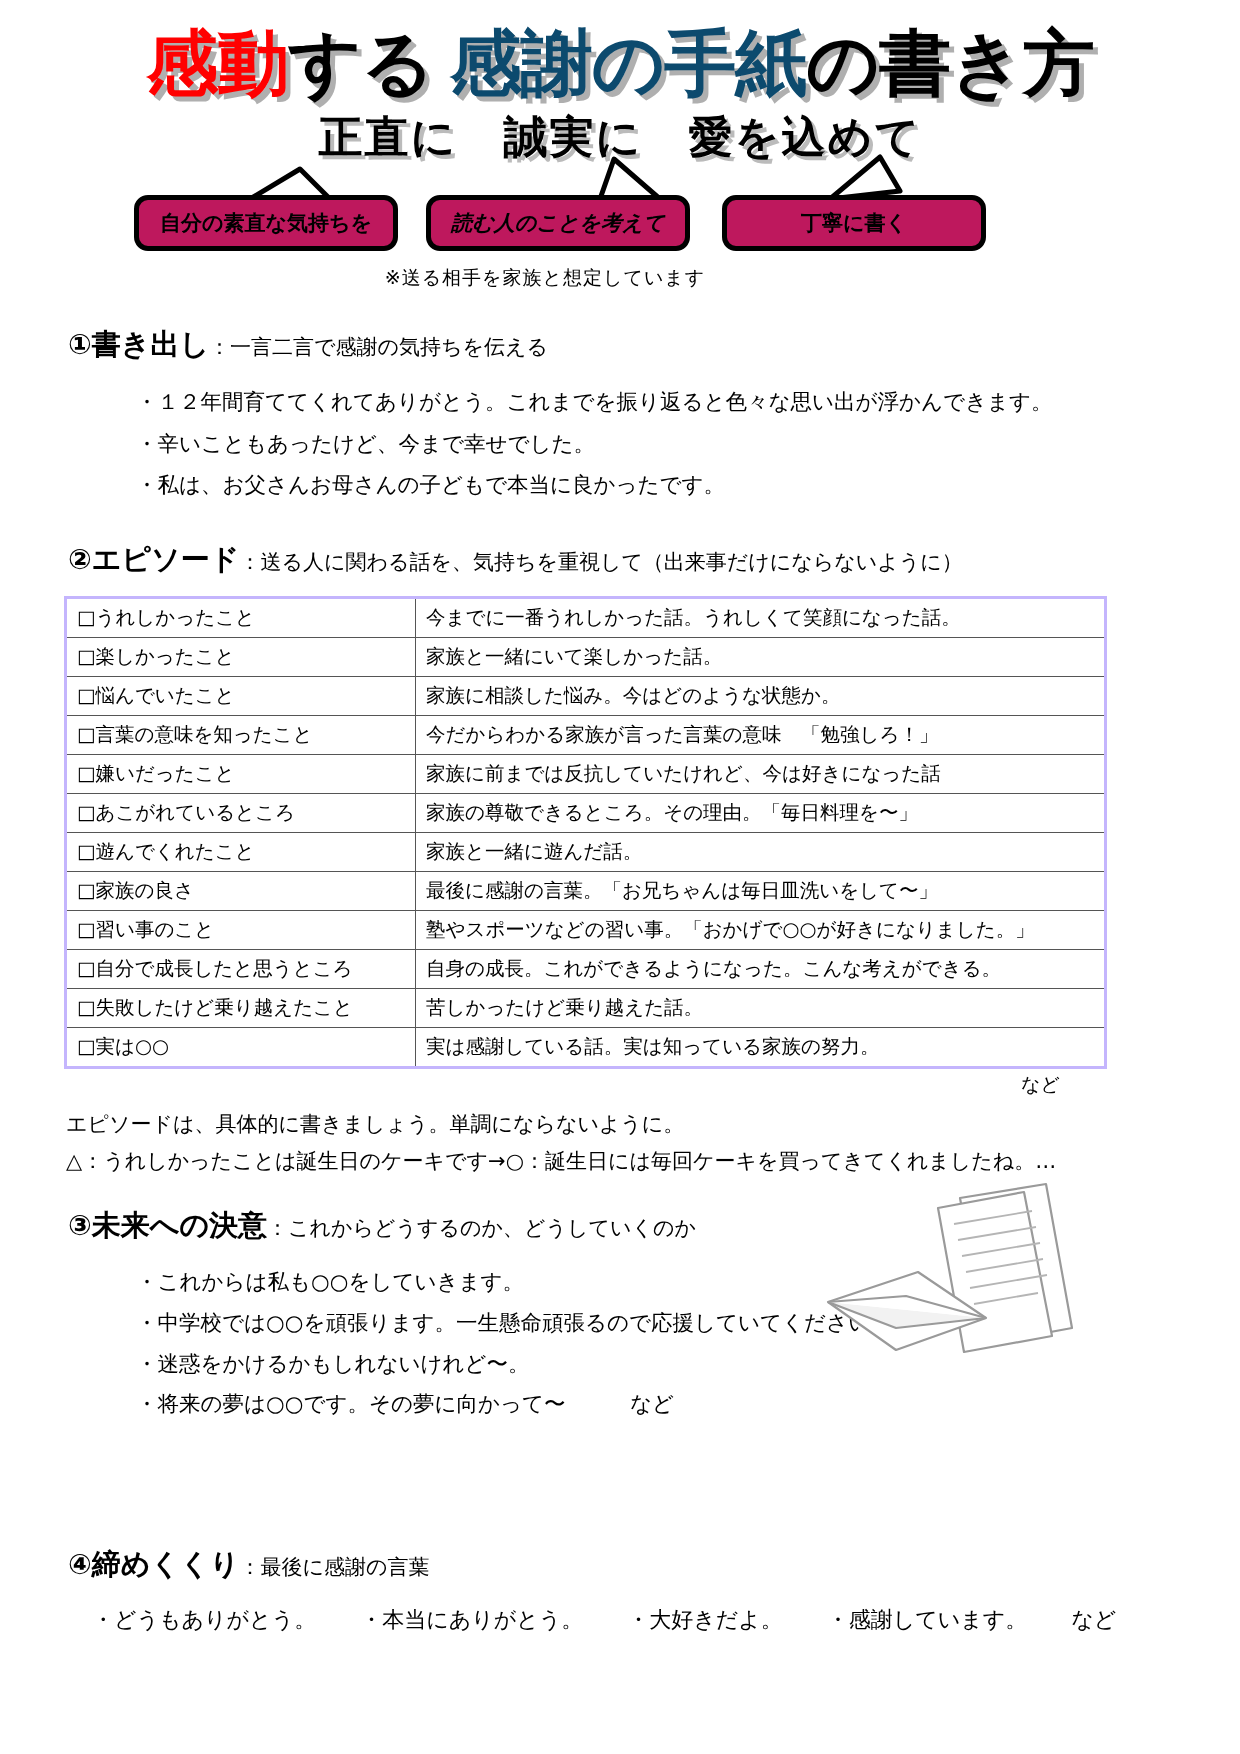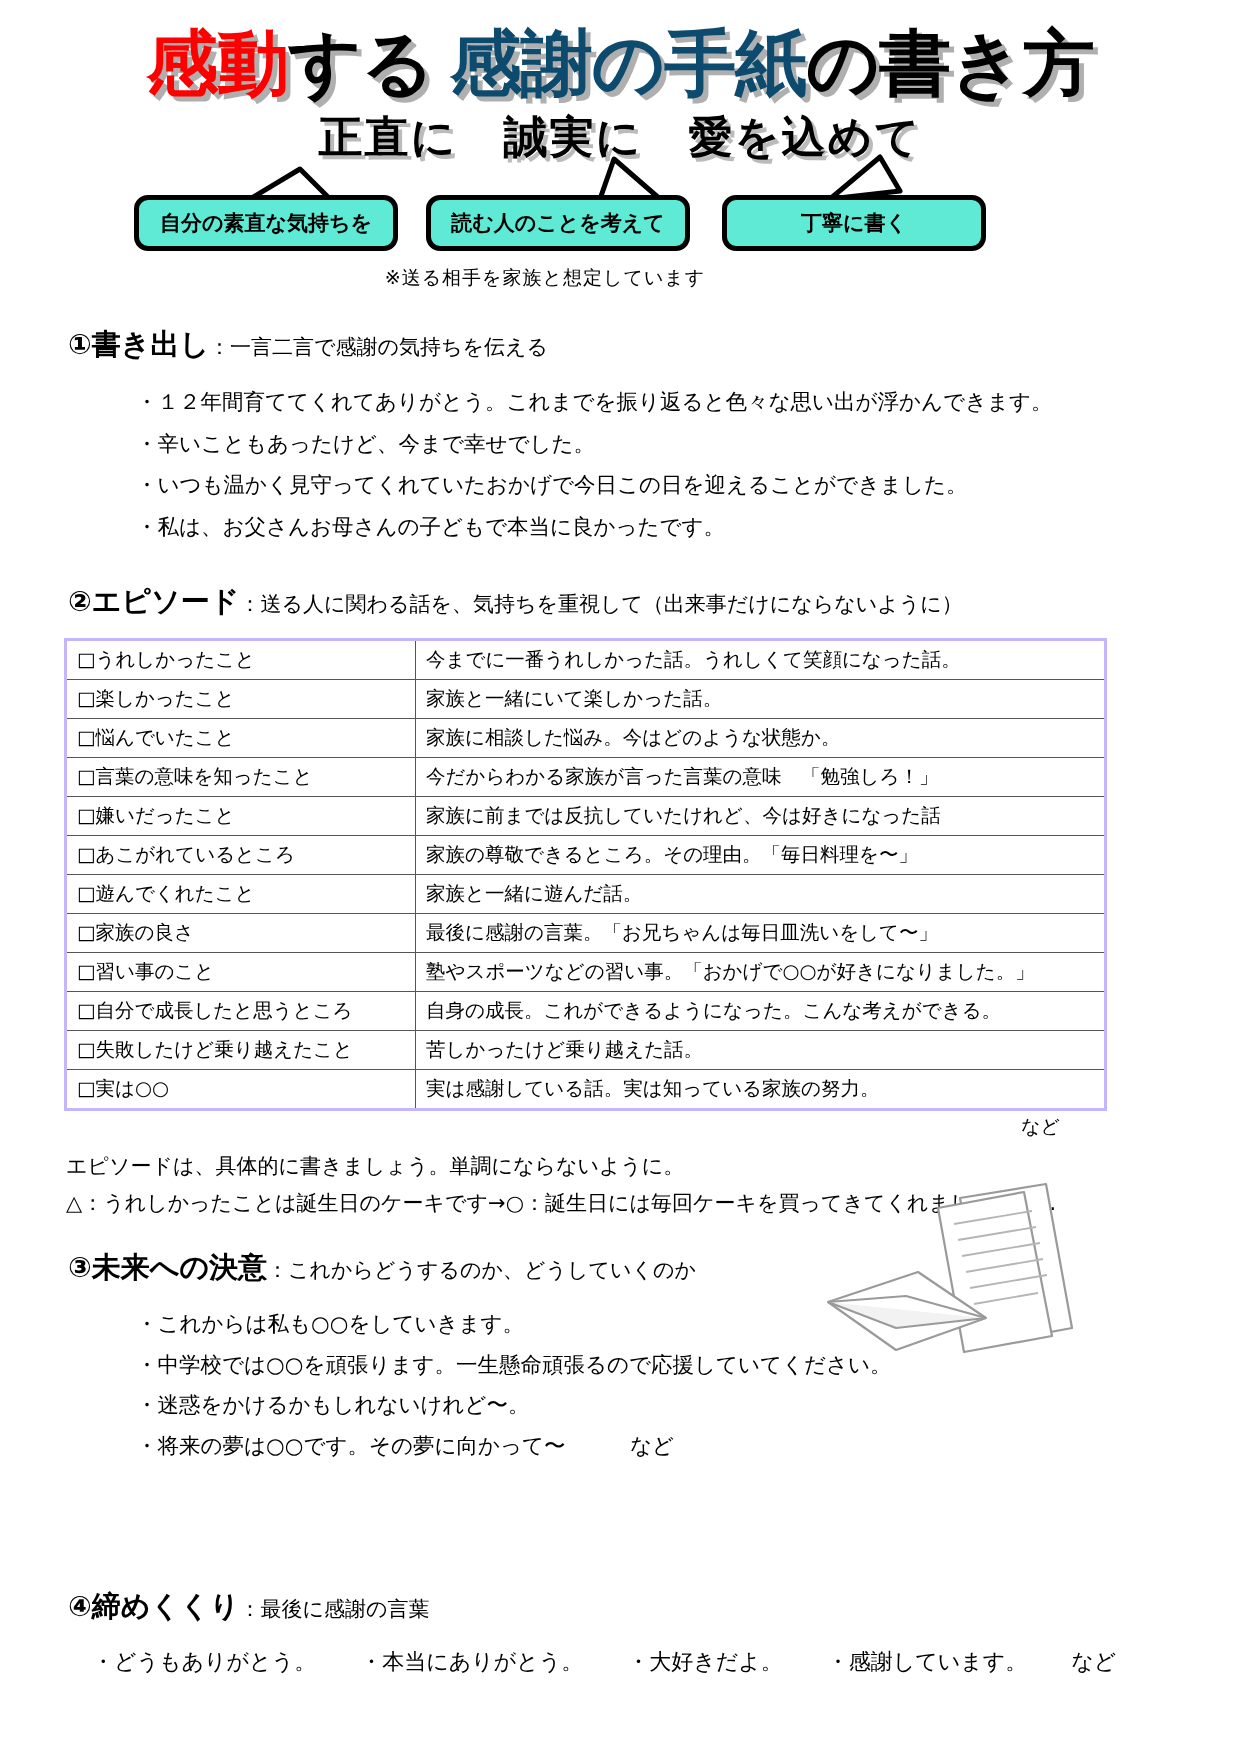--- a/index.html
+++ b/index.html
@@ -45,31 +45,31 @@
   
   .bubbles {
     position: relative;
     height: 78px;
     margin-top: 14px;
   }
   .bubble {
     position: absolute;
     border: 5px solid #000;
     border-radius: 14px;
-    background: #5eead4;
+    background: #be185d;
     height: 56px;
     display: flex;
     align-items: center;
     justify-content: center;
     font-size: 21px;
     font-weight: 700;
     box-sizing: border-box;
   }
   .b1 { left: 134px; width: 264px; top: 14px; }
-  .b2 { left: 426px; width: 264px; top: 14px; }
+  .b2 { left: 426px; width: 264px; top: 14px; font-style: italic; }
   .b3 { left: 722px; width: 264px; top: 14px; text-align: center; }
 
   .tail-svg { position: absolute; overflow: visible; }
 
   
   .note {
     text-align: center;
     padding-right: 150px;
     font-size: 19px;
     margin-top: 6px;
@@ -177,21 +177,20 @@
 
 <div class="note">※送る相手を家族と想定しています</div>
 
 <div class="sec-head">
   <span class="num">①</span><span class="ttl">書き出し</span><span class="desc">：</span><span class="desc">一言二言で感謝の気持ちを伝える</span>
 </div>
 
 <ul class="bullets">
   <li>・１２年間育ててくれてありがとう。これまでを振り返ると色々な思い出が浮かんできます。</li>
   <li>・辛いこともあったけど、今まで幸せでした。</li>
-  <li>・いつも温かく見守ってくれていたおかげで今日この日を迎えることができました。</li>
   <li>・私は、お父さんお母さんの子どもで本当に良かったです。</li>
 </ul>
 
 <div class="sec-head">
   <span class="num">②</span><span class="ttl">エピソード</span><span class="desc">：</span><span class="desc">送る人に関わる話を、気持ちを重視して（出来事だけにならないように）</span>
 </div>
 
 <table class="episodes">
   <tbody>
     <tr>

